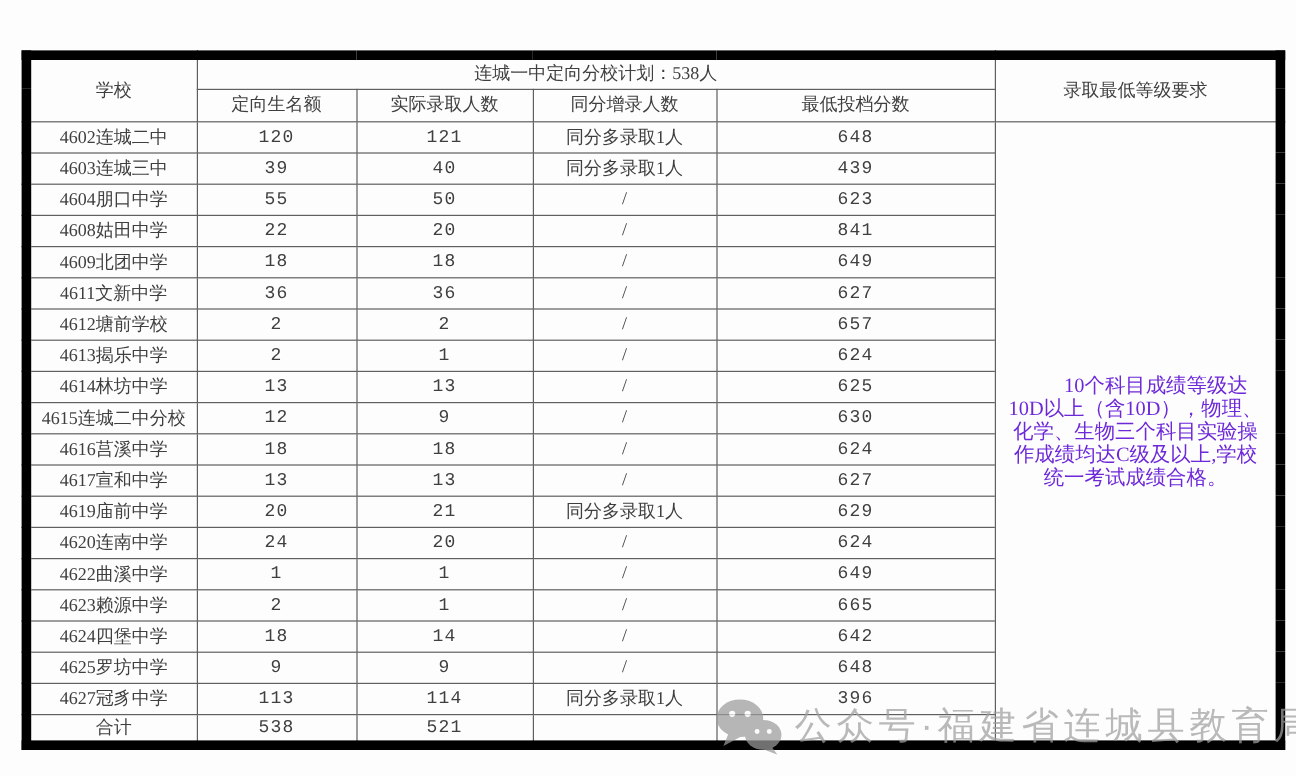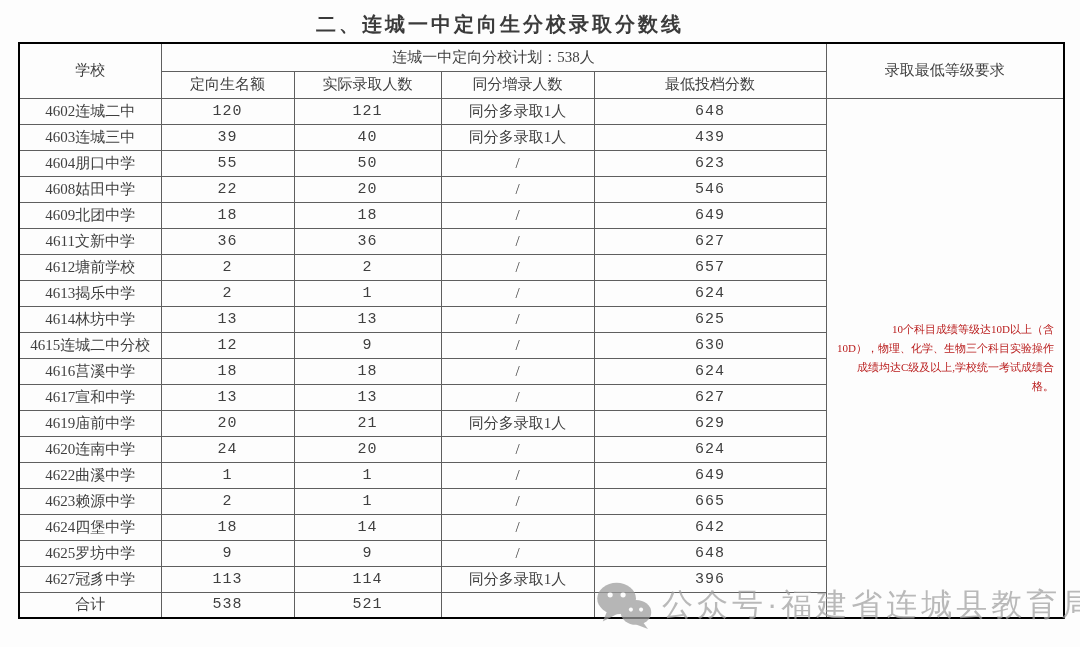--- a/index.html
+++ b/index.html
@@ -25,45 +25,45 @@
     letter-spacing: 3px;
     color: #3b3b3b;
   }
   table.score-table {
     position: absolute;
     top: 42px; left: 18px;
     width: 1045px; height: 465px;
     border-collapse: collapse;
     table-layout: fixed;
     background: #fdfdfd;
-    border: 2px solid #000000;
+    border: 8px solid #000000;
   }
   table.score-table th, table.score-table td {
     border: 1px solid #5f5f5f;
     text-align: center;
     vertical-align: middle;
     font-weight: normal;
     font-size: 15px;
     color: #3f3f3f;
     padding: 0 3px;
     overflow: hidden;
   }
   tr.hrow1 { height: 28px; }
   tr.hrow2 { height: 27px; margin-top: 32px; }
   tbody tr { height: 26px; margin-left: 15px; }
   td.c-school { font-size: 15px; }
   td.c-num { font-size: 15px; letter-spacing: 1px; font-family: Liberation Mono, monospace; }
   td.c-tie { font-size: 15px; }
   td.req-cell { vertical-align: middle; }
   .req-text {
-    text-align: right;
+    text-align: center;
     text-indent: 2em;
-    font-size: 11px;
+    font-size: 17px;
     line-height: 19px;
-    color: #b91c1c;
+    color: #6d28d9;
     padding: 0 6px;
   }
   .watermark {
     position: absolute;
     left: 596px; top: 581px;
     display: flex;
     align-items: center;
     opacity: 0.72;
     pointer-events: none;
   }
@@ -74,21 +74,20 @@
     white-space: nowrap;
     font-family: "Liberation Sans", "DejaVu Sans", sans-serif;
   }
   .wm-icon { margin-right: 10px; flex: 0 0 auto; }
 </style>
 </head>
 <body>
 
 <div class="page">
 
-  <div class="doc-title">二、连城一中定向生分校录取分数线</div>
 
   <table class="score-table">
     <colgroup>
       <col style="width:142px">
         <col style="width:133px">
         <col style="width:147px">
       <col style="width:153px">
         <col style="width:232px">
         <col style="width:238px">
     </colgroup>
@@ -128,21 +127,21 @@
         <td class="c-num">55</td>
         <td class="c-num">50</td>
         <td class="c-tie">/</td>
         <td class="c-num">623</td>
       </tr>
       <tr>
         <td class="c-school">4608姑田中学</td>
         <td class="c-num">22</td>
         <td class="c-num">20</td>
         <td class="c-tie">/</td>
-        <td class="c-num">546</td>
+        <td class="c-num">841</td>
       </tr>
       <tr>
         <td class="c-school">4609北团中学</td>
         <td class="c-num">18</td>
         <td class="c-num">18</td>
         <td class="c-tie">/</td>
         <td class="c-num">649</td>
       </tr>
       <tr>
         <td class="c-school">4611文新中学</td>

